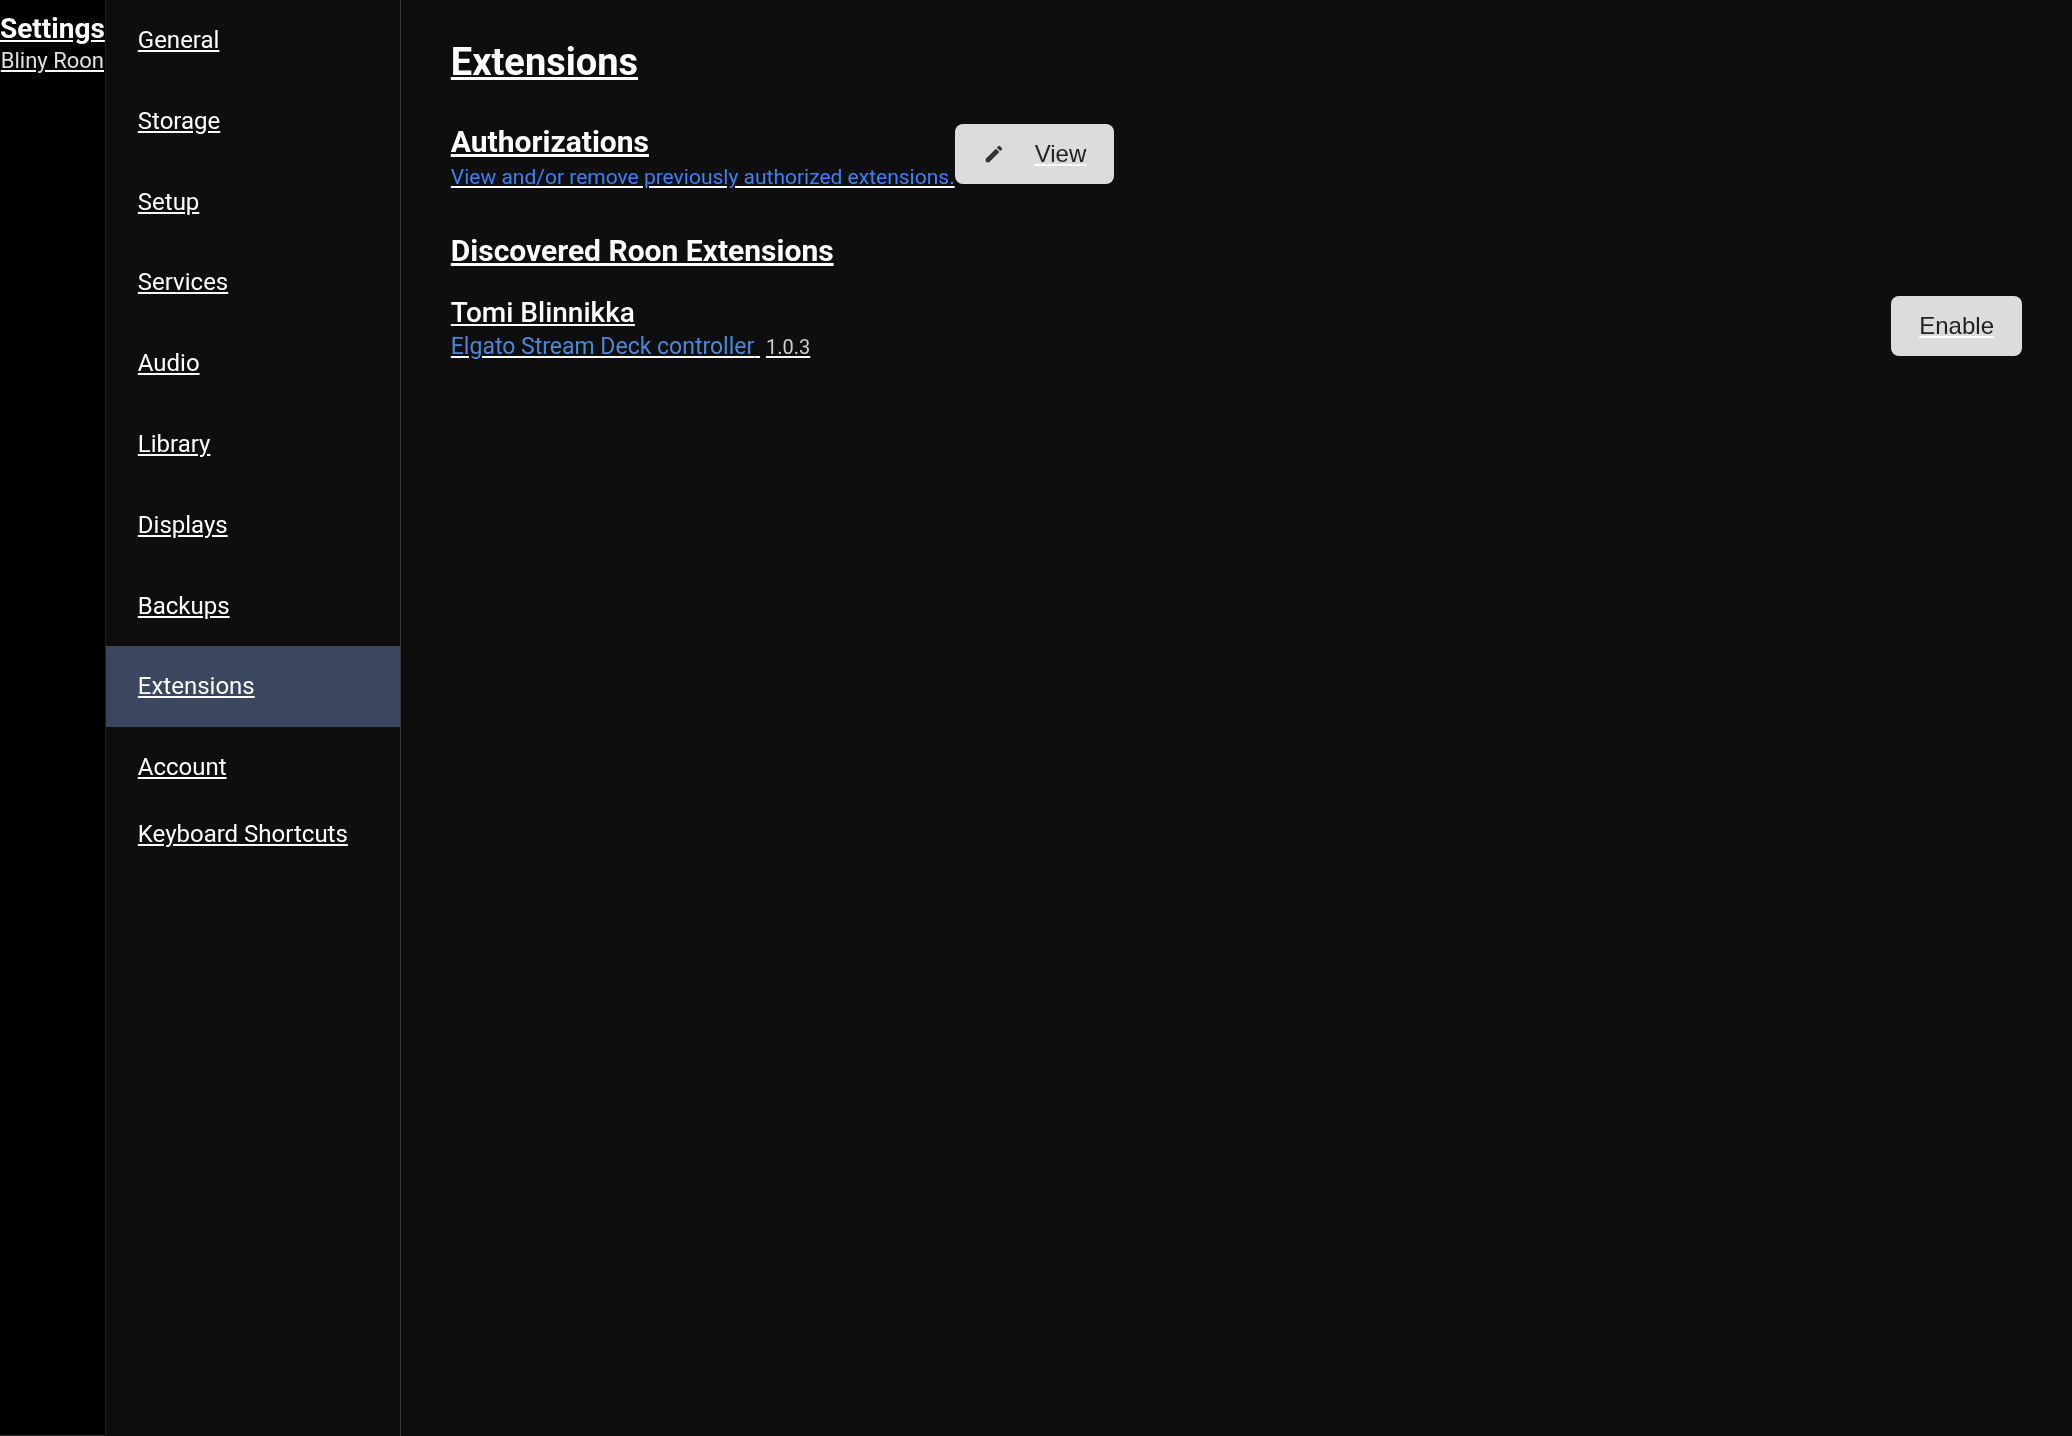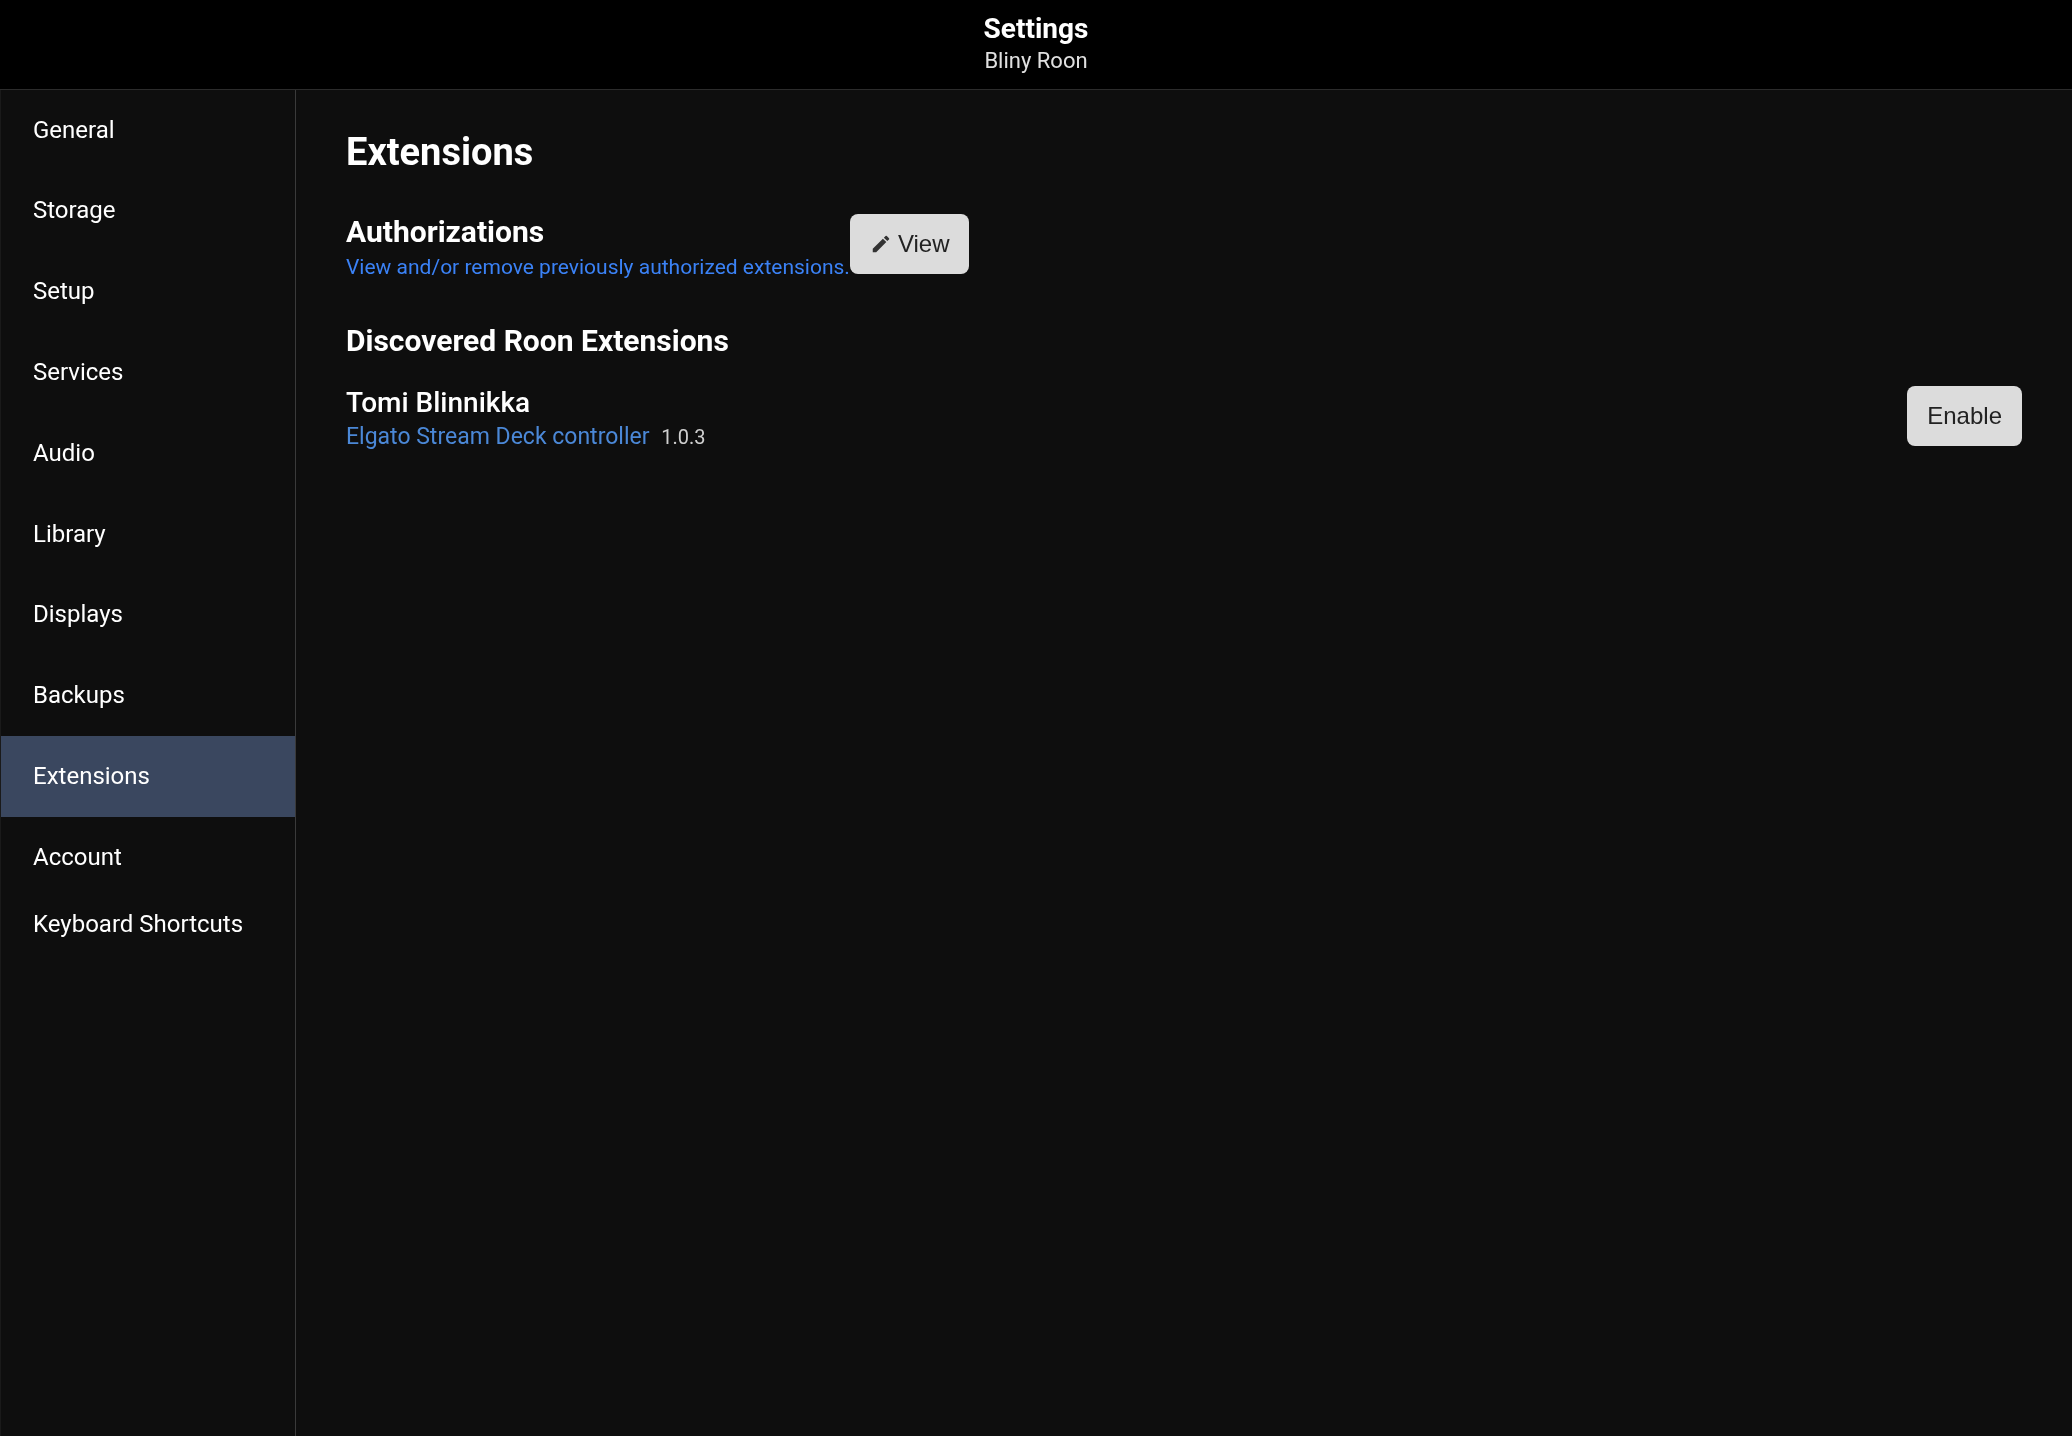--- a/index.html
+++ b/index.html
@@ -15,21 +15,22 @@
       color: #ffffff;
       overflow: hidden;
     }
     body {
       font-size: 16px;
     }
     .window {
       width: 100%;
       height: 100%;
       display: flex;
-      flex-direction: column;
+      flex-direction: row;
+      text-decoration: underline;
     }
     .header {
       text-align: center;
       padding: 12px 0 16px 0;
       border-bottom: 1px solid #2c2c2c;
     }
     .header-title {
       font-size: 28px;
       font-weight: 700;
       line-height: 1.2;
@@ -91,27 +92,27 @@
     }
     .section-desc {
       font-size: 21px;
       color: #3b82f6;
     }
     .btn {
       background: #dcdcdc;
       color: #222222;
       border: none;
       border-radius: 8px;
-      padding: 16px 20px;
+      padding: 16px 28px;
       font-size: 24px;
       font-weight: 500;
       cursor: pointer;
       display: inline-flex;
       align-items: center;
-      gap: 6px;
+      gap: 30px;
       flex-shrink: 0;
     }
     .pencil-icon {
       width: 22px;
       height: 22px;
     }
     .discovered-title {
       font-size: 30px;
       font-weight: 700;
       margin-bottom: 28px;

